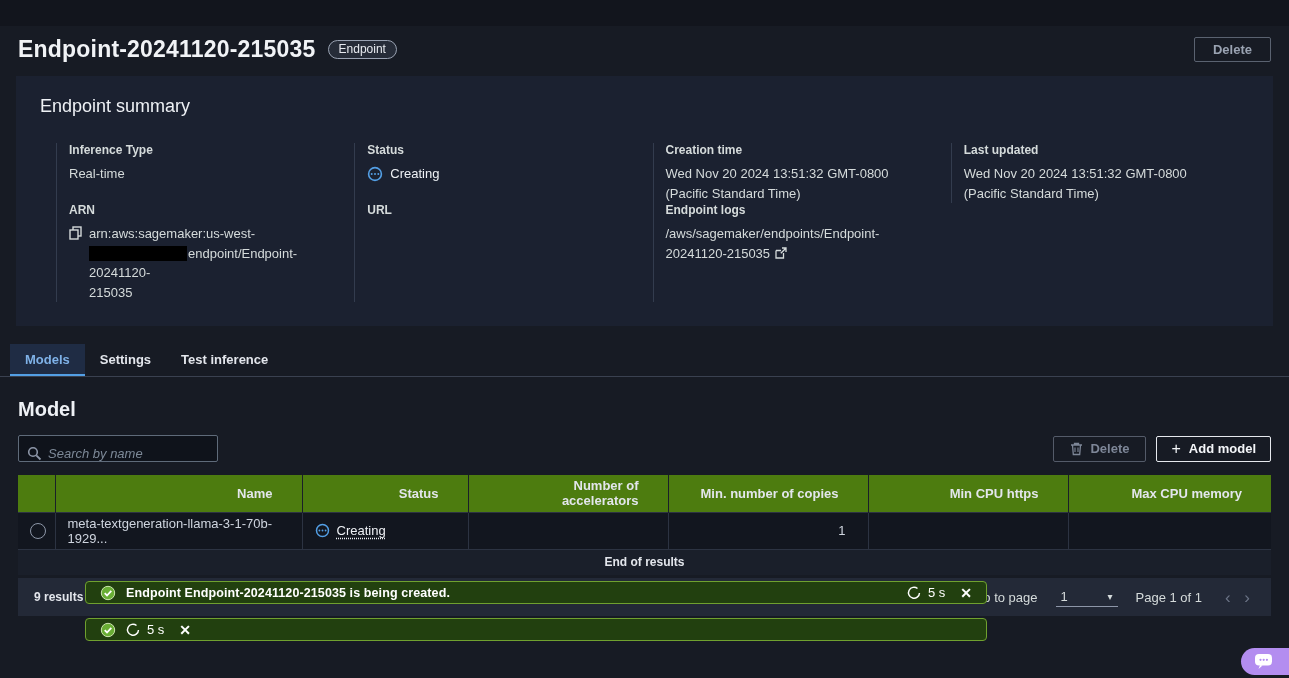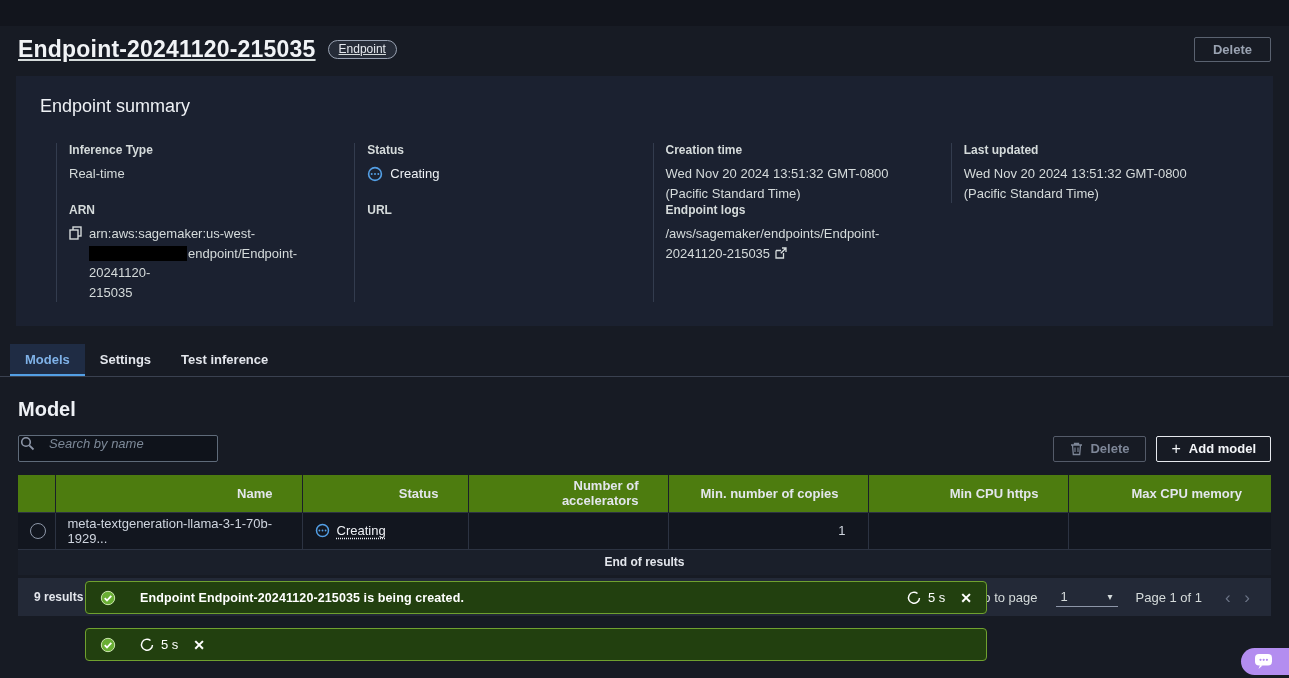--- a/index.html
+++ b/index.html
@@ -5,21 +5,21 @@
   * { margin:0; padding:0; box-sizing:border-box; }
   html,body { width:1289px; height:678px; }
   body {
     background:#171b24; color:#d5dbdb;
     font-family:"Liberation Sans", sans-serif;
     position:relative; overflow:hidden;
   }
   .top-strip { height:26px; background:#12151d; }
 
   .page-header { display:flex; justify-content:space-between; align-items:center; padding:10px 18px 0; }
-  .title-wrap { display:flex; align-items:center; gap:12px;text-decoration:underline; }
+  .title-wrap { display:flex; align-items:center; gap:12px; }
   .page-title { font-size:23px; color:#f1f3f6; font-weight:700; letter-spacing:.2px; }
   .badge { border:1px solid #99a2b2; border-radius:10px; padding:1px 10px 2px; font-size:12px; color:#e6e9ee; background:#262c38; }
   .btn-plain { background:transparent; border:1px solid #5a6270; border-radius:2px; color:#9aa3b2; font-size:13px; font-weight:700; padding:4px 18px; font-family:inherit; cursor:pointer; }
 
   .summary-card { margin:13px 16px 0; background:#1b2130; padding:20px 24px 24px; }
   .summary-title { font-size:18px; font-weight:500; color:#eef1f5; }
   .summary-grid { display:grid; grid-template-columns:repeat(4,1fr); margin:26px 0 0 16px; }
   .cell { border-left:1px solid #333c4e; padding-left:12px; padding-right:30px; min-height:46px; }
   .f-label { font-size:12px; font-weight:700; color:#d5dbdb; margin-bottom:7px; }
   .f-value { font-size:13px; line-height:1.5; color:#d5dbdb; word-break:break-word; }
@@ -30,21 +30,21 @@
   .link { color:#d5dbdb; text-decoration:none; cursor:pointer; }
   .ext-icon { display:inline-block; margin-left:5px; vertical-align:-1px; }
 
   .tabs { margin-top:18px; padding:0 10px; border-bottom:1px solid #3a4150; display:flex; }
   .tab { padding:8px 15px 9px; font-size:13px; font-weight:700; color:#e3e6ec; cursor:pointer; }
   .tab.active { background:#1f2c44; color:#7fb2e8; border-bottom:2px solid #539fe5; padding-bottom:7px; }
 
   .model-title { font-size:20px; font-weight:700; color:#eef1f5; margin:21px 18px 0; }
 
   .controls { display:flex; justify-content:space-between; align-items:center; margin:14px 18px 0; }
-  .search-box { width:200px; height:27px; background:#0f131b; border:1px solid #5f6b7a; border-radius:2px; display:flex; align-items:flex-start; padding:0 1px; gap:14px; }
+  .search-box { width:200px; height:27px; background:#0f131b; border:1px solid #5f6b7a; border-radius:2px; display:flex; align-items:flex-end; padding:0 8px; gap:6px; }
   .search-box input { flex:1; min-width:0; background:transparent; border:none; outline:none; color:#d5dbdb; font-size:13px; font-style:italic; font-family:inherit; }
   .search-box input::placeholder { color:#7d8998; font-style:italic; }
   .ctl-buttons { display:flex; gap:10px; }
   .btn-secondary { background:transparent; border:1px solid #545b69; border-radius:2px; color:#7d8697; font-size:13px; font-weight:700; padding:4px 16px; display:flex; align-items:center; gap:7px; font-family:inherit; cursor:pointer; }
   .btn-outline-bright { background:transparent; border:1px solid #e6e9ee; border-radius:2px; color:#f4f6f9; font-size:13px; font-weight:700; padding:4px 14px; display:flex; align-items:center; gap:8px; font-family:inherit; cursor:pointer; }
   .plus-glyph { font-size:16px; font-weight:400; line-height:1; }
 
   .table-wrap { margin:13px 18px 0; }
   table { width:100%; border-collapse:collapse; table-layout:fixed; }
   th { background:#4d7c0f; height:37px; font-size:13px; font-weight:700; color:#e3e6ec; text-align:right; padding:0 29px; border-left:1px solid #1a1f29; }
@@ -58,21 +58,21 @@
   .end-row { background:#1a1f2a; border-top:1px solid #2c3342; text-align:center; font-size:12px; font-weight:700; color:#e3e6ec; padding:5px 0 6px; }
 
   .footer { margin:3px 18px 0; background:#232937; height:38px; display:flex; align-items:center; justify-content:space-between; padding:0 16px; }
   .results-count { font-size:12px; font-weight:700; color:#e3e6ec; }
   .pager { display:flex; align-items:center; gap:18px; font-size:13px; color:#d5dbdb; }
   .page-select { width:62px; border-bottom:1px solid #8d96a8; display:flex; justify-content:space-between; align-items:center; padding:2px 5px; cursor:pointer; }
   .caret { font-size:10px; color:#d5dbdb; }
   .chev { color:#6b7486; font-size:17px; line-height:1; padding:0 5px; background:none; border:none; cursor:pointer; font-family:inherit; }
 
   .toasts { position:absolute; left:85px; top:581px; width:902px; display:flex; flex-direction:column; gap:14px; }
-  .toast { background:#22400f; border:1px solid #70a12f; border-radius:4px; height:33px; display:flex; align-items:center; padding:0 14px; gap:24px; color:#fff; }
+  .toast { background:#22400f; border:1px solid #70a12f; border-radius:4px; height:23px; display:flex; align-items:center; padding:0 14px; gap:10px; color:#fff; }
   .toast-msg { flex:1; font-size:12.5px; font-weight:700; letter-spacing:.1px; white-space:nowrap; overflow:hidden; }
   .toast-right { display:flex; align-items:center; gap:7px; }
   .timer-txt { font-size:13px; }
   .close-x { background:none; border:none; color:#fff; font-weight:700; font-size:14px; cursor:pointer; margin-left:8px; font-family:inherit; }
 
   .chat-pill { position:absolute; right:-16px; bottom:3px; width:64px; height:27px; background:#b38df0; border-radius:14px; display:flex; align-items:center; padding-left:13px; cursor:pointer; }
 </style>
 </head>
 <body>
 

